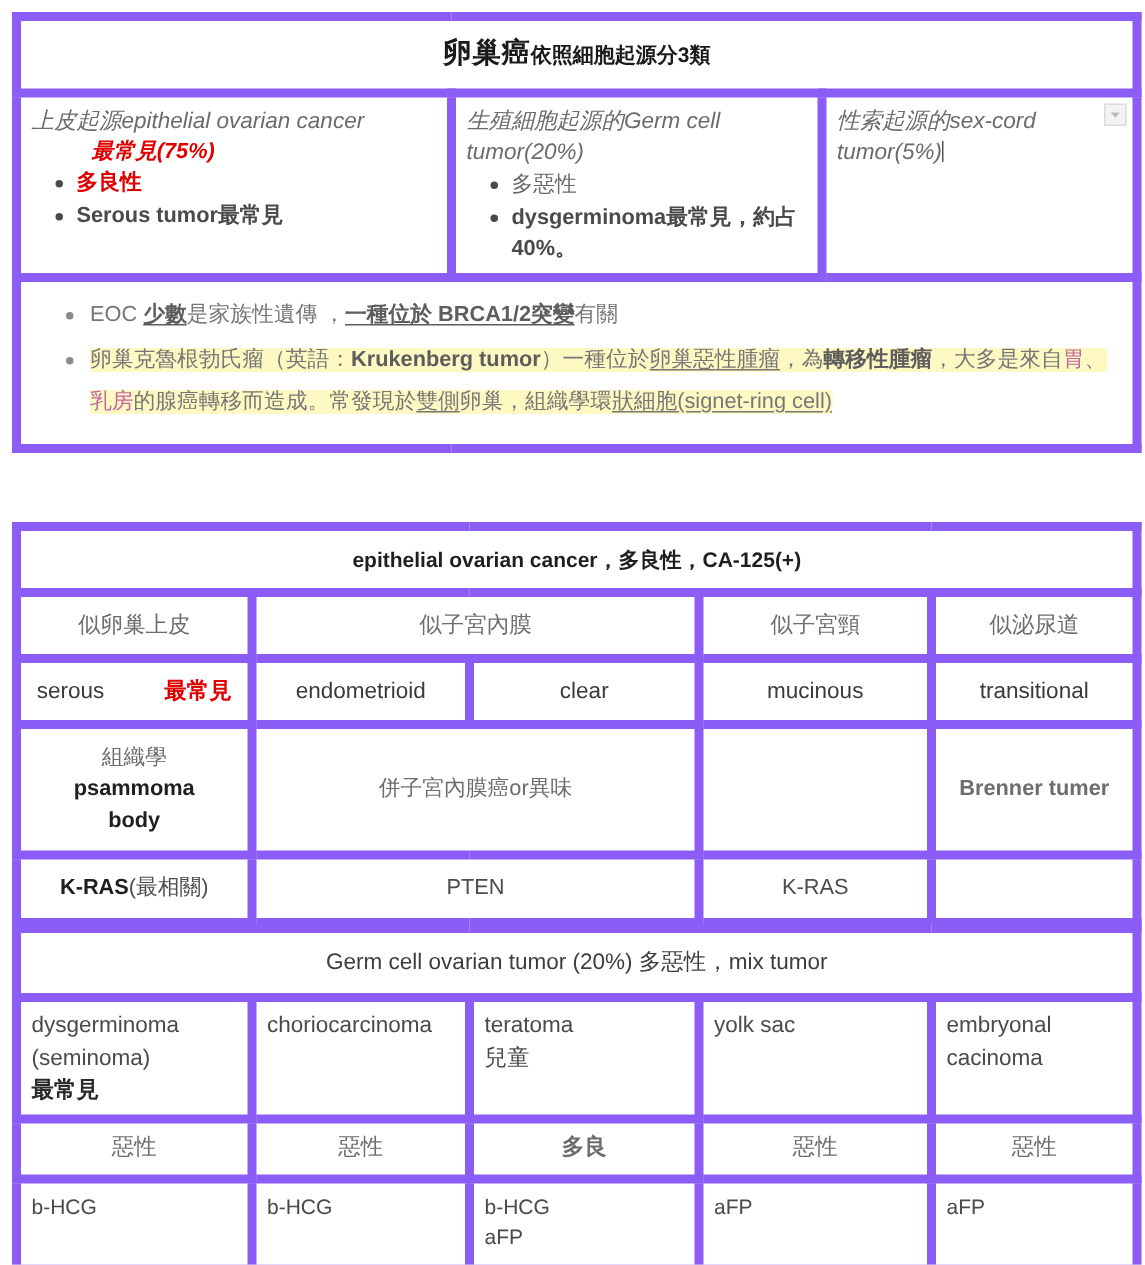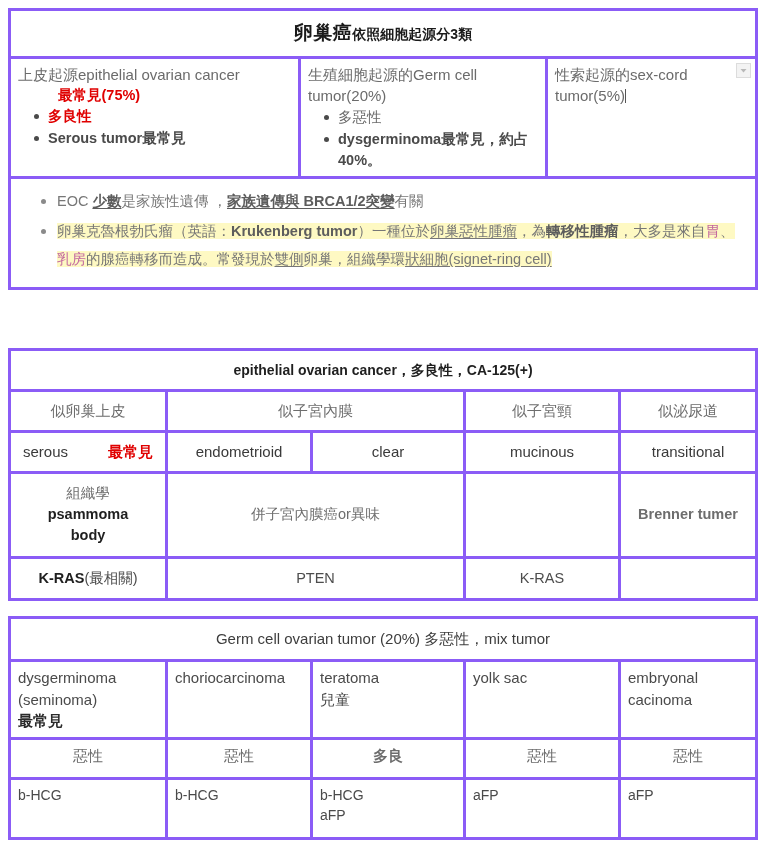--- a/index.html
+++ b/index.html
@@ -19,21 +19,21 @@
 
   .page { position: relative; width: 763px; height: 843px; padding: 0; }
 
   
   table.grid {
     border-collapse: collapse;
     table-layout: fixed;
     background: #fff;
   }
   table.grid td {
-    border: 3px solid #8b5cf6;
+    border: 6px solid #8b5cf6;
     vertical-align: top;
     padding: 5px 7px;
     font-size: 14.5px;
     line-height: 1.45;
     color: #595959;
   }
 
   
   .t1-wrap { position: absolute; left: 8px; top: 8px; width: 747px; }
   #table-origin { width: 747px; }
@@ -50,21 +50,21 @@
   }
   .title-small {
     font-size: 14px;
     font-weight: 700;
     color: #1a1a1a;
   }
   #table-origin td.col-cell {
     height: 118px;
     position: relative;
   }
-  .lead { font-size: 15px; color: #6b6b6b; line-height: 1.42; }
+  .lead { font-size: 15px; color: #6b6b6b; line-height: 1.42; font-style: italic; }
   .lead.red { color: #e00000; font-weight: 700; font-size: 14.5px; }
   ul.bul {
     margin: 1px 0 0 0;
     padding-left: 30px;
     list-style: none;
   }
   ul.bul > li {
     position: relative;
     font-size: 14.5px;
     line-height: 1.45;
@@ -211,21 +211,21 @@
               <svg width="9" height="9" viewBox="0 0 9 9" aria-hidden="true">
                 <polygon points="1.5,3 7.5,3 4.5,6.5" fill="#b8b8b8"></polygon>
               </svg>
             </div>
           </td>
         </tr>
 
         <tr>
           <td colspan="3" id="notes-cell">
             <ul class="notes">
-              <li><span>EOC </span><span class="ub">少數</span><span>是家族性遺傳 ，</span><span class="ub">家族遺傳與 BRCA1/2突變</span><span>有關</span></li>
+              <li><span>EOC </span><span class="ub">少數</span><span>是家族性遺傳 ，</span><span class="ub">一種位於 BRCA1/2突變</span><span>有關</span></li>
 
               <li><span class="hl">卵巢克魯根勃氏瘤（英語：</span><span class="hl b">Krukenberg tumor</span><span class="hl">）一種位於</span><span class="hl u">卵巢惡性腫瘤</span><span class="hl">，為</span><span class="hl b">轉移性腫瘤</span><span class="hl">，大多是來自</span><span class="hl pink">胃</span><span class="hl">、</span><span class="hl pink">乳房</span><span class="hl">的腺癌轉移而造成。常發現於</span><span class="hl u">雙側</span><span class="hl">卵巢，組織學環</span><span class="hl u">狀細胞(signet-ring cell)</span></li>
             </ul>
           </td>
         </tr>
       </tbody>
     </table>
   </div>
 
   <div class="t2-wrap">

